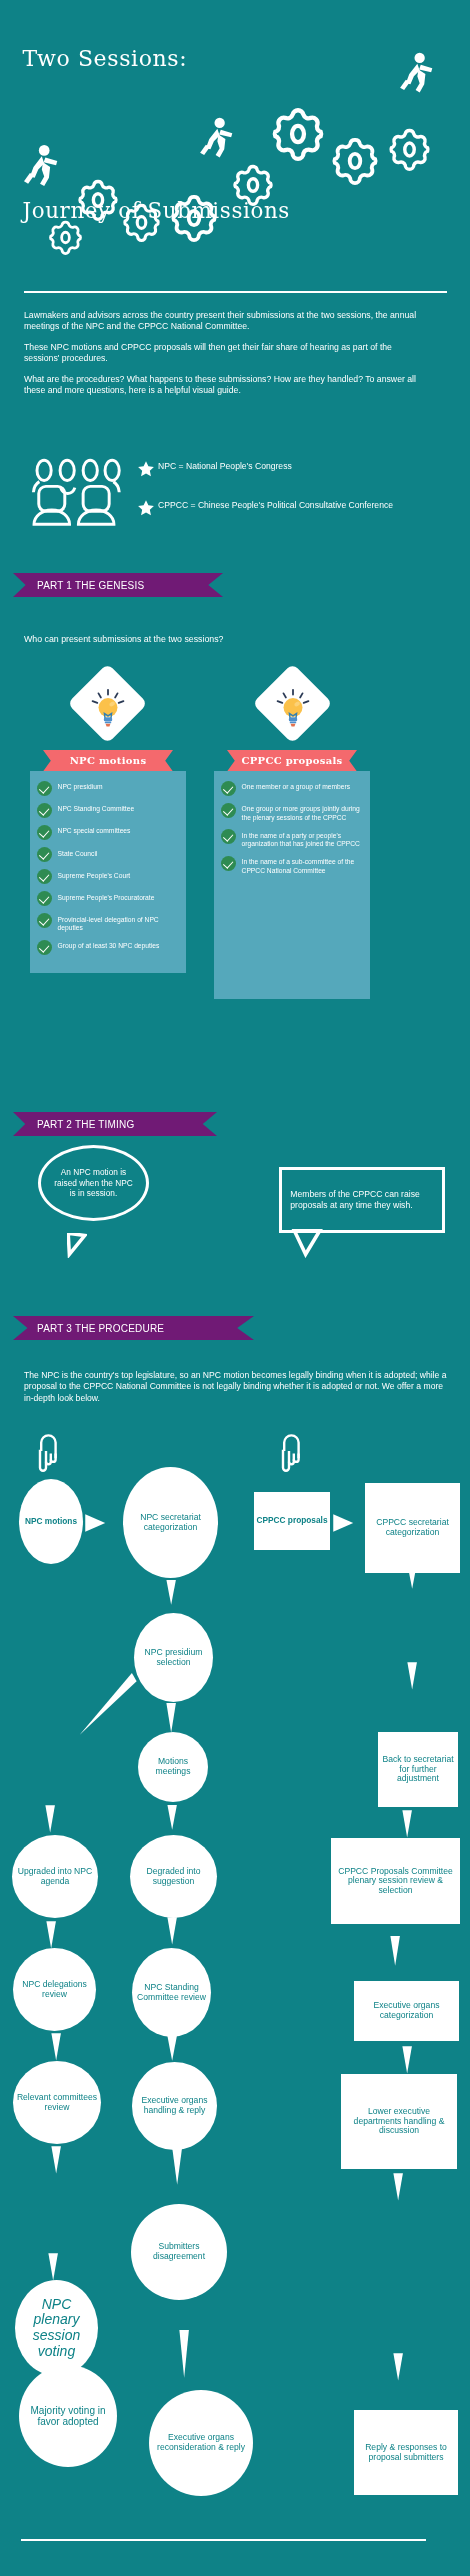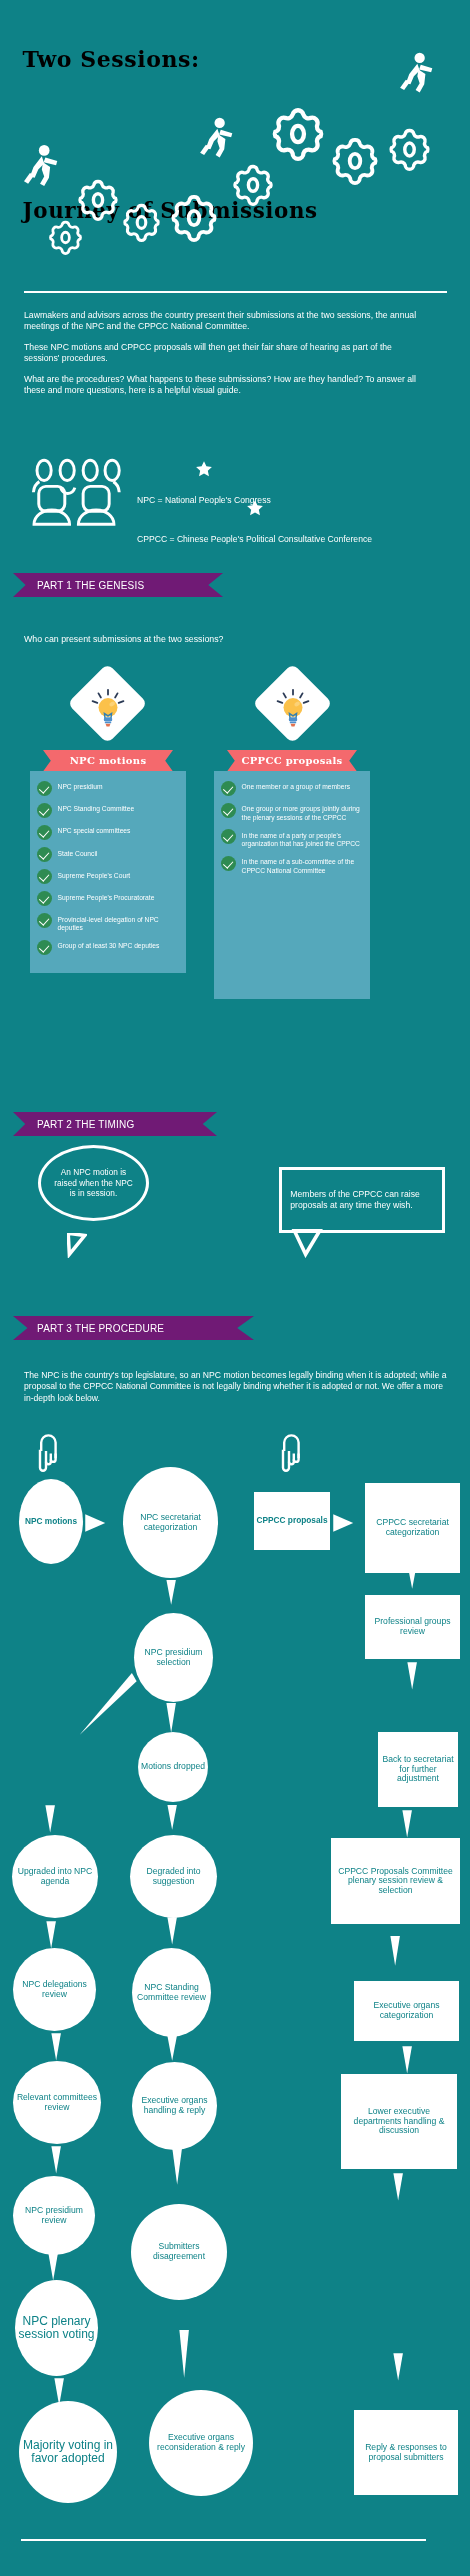--- a/index.html
+++ b/index.html
@@ -8,38 +8,38 @@
     width:471px; height:2576px; position:relative; overflow:hidden;
     font-family:"Liberation Sans", sans-serif;
     color:#ffffff;
   }
 
   
   #header { position:absolute; left:0; top:0; width:471px; height:238px; }
   .title-line {
     position:absolute; left:22.6px;
     font-family:"DejaVu Serif", serif;
-    font-weight:bold; color:#000000;
+    font-weight:normal; color:#ffffff;
     letter-spacing:0.6px;
   }
   #title1 { top:46px; font-size:22px; }
   #title2 { top:198px; font-size:21.4px; }
 
   .runner { position:absolute; }
   .gear { position:absolute; }
 
   
   #rule-top { position:absolute; left:24px; top:291px; width:423px; height:1.8px; background:#fff; }
   #intro { position:absolute; left:24px; top:310px; width:393px; }
   #intro p { font-size:8.7px; line-height:1.32; margin-bottom:9px; }
 
   
   #legend { position:absolute; left:24px; top:453px; width:429px; height:83px; }
   #legend-people { position:absolute; left:4.8px; top:2.4px; }
-  .legend-row { position:absolute; left:113px; display:flex; align-items:center; gap:16px;flex-direction:column; }
+  .legend-row { position:absolute; left:113px; display:flex; align-items:flex-start; gap:3px; }
   #legend-row-1 { top:7.1px; }
   #legend-row-2 { top:46px; }
   .legend-text { font-size:8.6px; line-height:1.3; padding-top:1.2px; }
 
   
   .ribbon {
     position:absolute; left:13px; height:24px; background:#701a75;
     display:flex; align-items:center;
     clip-path: polygon(0 0, 100% 0, 93% 50%, 100% 100%, 0 100%, 6% 50%);
   }
@@ -415,36 +415,33 @@
   <svg class="arrow-v" style="left:164px; top:162px;" width="14.3" height="26" viewBox="0 0 24 44">
       <path d="M4 0 L20 0 L12 42 Z" fill="#fff"></path>
     </svg>
   <svg class="arrow-v" style="left:405px; top:146px;" width="14.3" height="26" viewBox="0 0 24 44">
       <path d="M4 0 L20 0 L12 42 Z" fill="#fff"></path>
     </svg>
 
   <div class="node ellipse" style="left:134px; top:195px; width:79px; height:89px; font-size:8.6px;">
     <span>NPC presidium selection</span>
   </div>
-  <div class="node" style="left:365px; top:177px; width:95px; height:64px; font-size:8.6px;">
-    <span>Professional groups review</span>
-  </div>
 
   <svg class="arrow-v" style="left:77px; top:255px;" width="60" height="64" viewBox="0 0 100 108">
       <path d="M92 0 L100 14 L4 104 Z" fill="#fff"></path>
     </svg>
   <svg class="arrow-v" style="left:164px; top:285px;" width="14.3" height="31" viewBox="0 0 24 52">
       <path d="M4 0 L20 0 L12 50 Z" fill="#fff"></path>
     </svg>
   <svg class="arrow-v" style="left:405px; top:244px;" width="14.3" height="29" viewBox="0 0 24 48">
       <path d="M4 0 L20 0 L12 46 Z" fill="#fff"></path>
     </svg>
 
   <div class="node ellipse" style="left:138px; top:314px; width:70px; height:70px; font-size:8.6px;">
-    <span>Motions dropped</span>
+    <span>Motions meetings</span>
   </div>
   <div class="node" style="left:378px; top:314px; width:80px; height:75px; font-size:8.6px;">
     <span>Back to secretariat for further adjustment</span>
   </div>
 
   <svg class="arrow-v" style="left:43px; top:387px;" width="14.3" height="29" viewBox="0 0 24 48">
       <path d="M4 0 L20 0 L12 46 Z" fill="#fff"></path>
     </svg>
   <svg class="arrow-v" style="left:165px; top:387px;" width="14.3" height="26" viewBox="0 0 24 44">
       <path d="M4 0 L20 0 L12 42 Z" fill="#fff"></path>
@@ -506,46 +503,43 @@
   <svg class="arrow-v" style="left:49px; top:728px;" width="14.3" height="29" viewBox="0 0 24 48">
       <path d="M4 0 L20 0 L12 46 Z" fill="#fff"></path>
     </svg>
   <svg class="arrow-v" style="left:170px; top:731px;" width="14.3" height="37" viewBox="0 0 24 62">
       <path d="M4 0 L20 0 L12 60 Z" fill="#fff"></path>
     </svg>
   <svg class="arrow-v" style="left:391px; top:755px;" width="14.3" height="29" viewBox="0 0 24 48">
       <path d="M4 0 L20 0 L12 46 Z" fill="#fff"></path>
     </svg>
 
-  <div class="node ellipse" style="left:13px; top:758px; width:82px; height:79px; font-size:8.6px;">
-    <span>NPC presidium review</span>
-  </div>
   <div class="node ellipse" style="left:131px; top:786px; width:96px; height:96px; font-size:8.6px;">
     <span>Submitters disagreement</span>
   </div>
 
   <svg class="arrow-v" style="left:46px; top:835px;" width="14.3" height="29" viewBox="0 0 24 48">
       <path d="M4 0 L20 0 L12 46 Z" fill="#fff"></path>
     </svg>
 
-  <div class="node ellipse" style="left:15px; top:862px; width:83px; height:96px; font-size:12px;">
+  <div class="node ellipse" style="left:15px; top:862px; width:83px; height:96px; font-size:14px;font-style:italic;">
     <span>NPC plenary session voting</span>
   </div>
 
   <svg class="arrow-v" style="left:52px; top:960px;" width="14.3" height="29" viewBox="0 0 24 48">
       <path d="M4 0 L20 0 L12 46 Z" fill="#fff"></path>
     </svg>
   <svg class="arrow-v" style="left:177px; top:912px;" width="14.3" height="49" viewBox="0 0 24 82">
       <path d="M4 0 L20 0 L12 80 Z" fill="#fff"></path>
     </svg>
   <svg class="arrow-v" style="left:391px; top:935px;" width="14.3" height="29" viewBox="0 0 24 48">
       <path d="M4 0 L20 0 L12 46 Z" fill="#fff"></path>
     </svg>
 
-  <div class="node ellipse" style="left:19px; top:983px; width:98px; height:102px; font-size:12px;">
+  <div class="node ellipse" style="left:19px; top:947px; width:98px; height:102px; font-size:10px;">
     <span>Majority voting in favor adopted</span>
   </div>
   <div class="node ellipse" style="left:149px; top:972px; width:104px; height:106px; font-size:8.6px;">
     <span>Executive organs reconsideration &amp; reply</span>
   </div>
   <div class="node" style="left:354px; top:992px; width:104px; height:85px; font-size:8.6px;">
     <span>Reply &amp; responses to proposal submitters</span>
   </div>
 </div>
 

